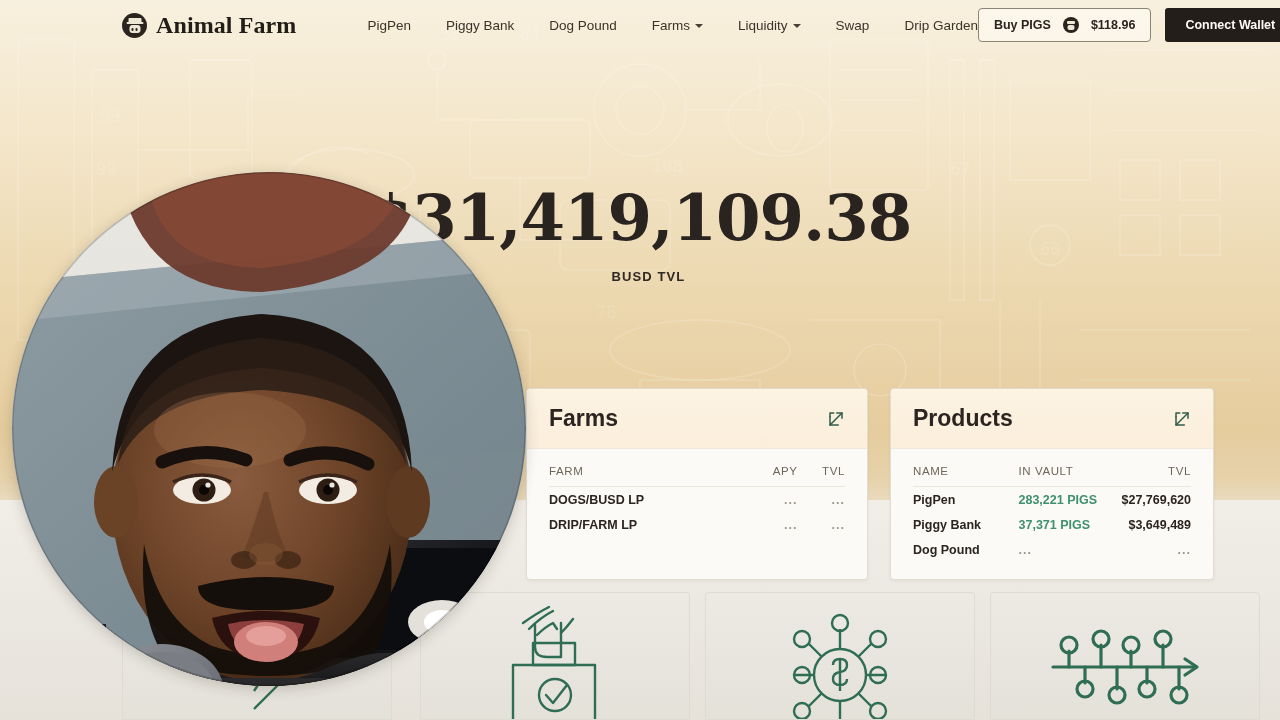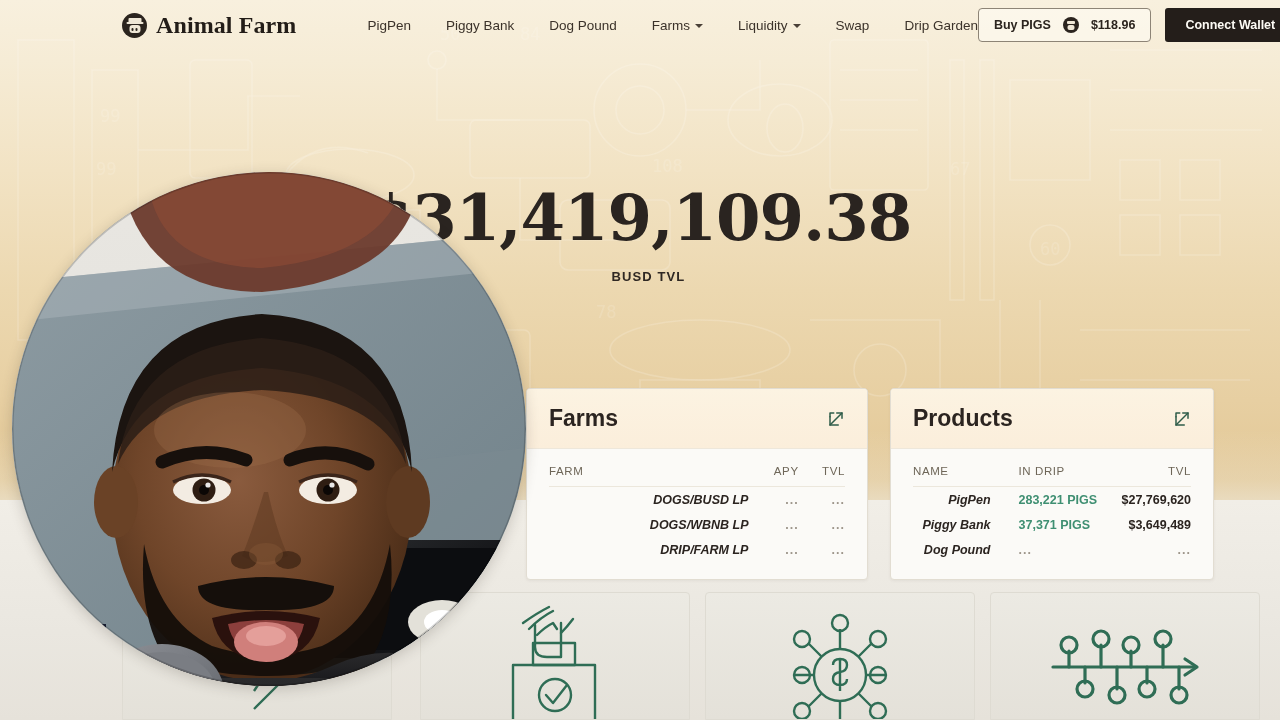--- a/index.html
+++ b/index.html
@@ -151,21 +151,21 @@
   table.tbl th {
     font-size:11.5px; font-weight:400; color:#6e6658;
     letter-spacing:.6px; text-align:right; padding:16px 0 9px 0;margin-left:44px;
   }
   table.tbl th:first-child { text-align:left; }
   table.tbl thead tr { border-bottom:1px solid #ece7dc; }
   table.tbl td {
     font-size:12.5px; color:#2b2420; text-align:right;
     padding:5.5px 0; font-weight:700;
   }
-  table.tbl td:first-child { text-align:right;font-style:italic; }
+  table.tbl td:first-child { text-align:left; }
   .tbl-pad { padding:0 22px 14px 22px; }
   .muted { color:#9d958a !important; font-weight:700; letter-spacing:1px; }
   .green { color:#3f8f72 !important; font-weight:400; }
 
   
   .fcard {
     position:absolute; top:592px; width:270px; height:128px;
     background:linear-gradient(to bottom,#eceae3,#e4e1d9);
     border:1px solid #dedbd2; border-top-left-radius:4px; border-top-right-radius:4px;
     z-index:12;
@@ -323,25 +323,20 @@
             <th>TVL</th>
           </tr>
         </thead>
         <tbody>
           <tr>
             <td>DOGS/BUSD LP</td>
             <td class="muted">...</td>
             <td class="muted">...</td>
           </tr>
           <tr>
-            <td>DOGS/WBNB LP</td>
-            <td class="muted">...</td>
-            <td class="muted">...</td>
-          </tr>
-          <tr>
             <td>DRIP/FARM LP</td>
             <td class="muted">...</td>
             <td class="muted">...</td>
           </tr>
         </tbody>
       </table>
     </div>
   </div>
 
   <div class="card" style="left:890px; top:388px; width:324px; height:192px;">
@@ -352,21 +347,21 @@
           <path d="M4 20 L20 4"></path>
           <path d="M13 4h7v7"></path>
           <path d="M4 9V4h5"></path>
       </svg>
     </div>
     <div class="tbl-pad">
       <table class="tbl">
         <thead>
           <tr>
             <th>NAME</th>
-            <th style="text-align:left; padding-left:28px;">IN DRIP</th>
+            <th style="text-align:left; padding-left:28px;">IN VAULT</th>
             <th>TVL</th>
           </tr>
         </thead>
         <tbody>
           <tr>
             <td>PigPen</td>
             <td class="green" style="text-align:left; padding-left:28px;">283,221 PIGS</td>
             <td>$27,769,620</td>
           </tr>
           <tr>

